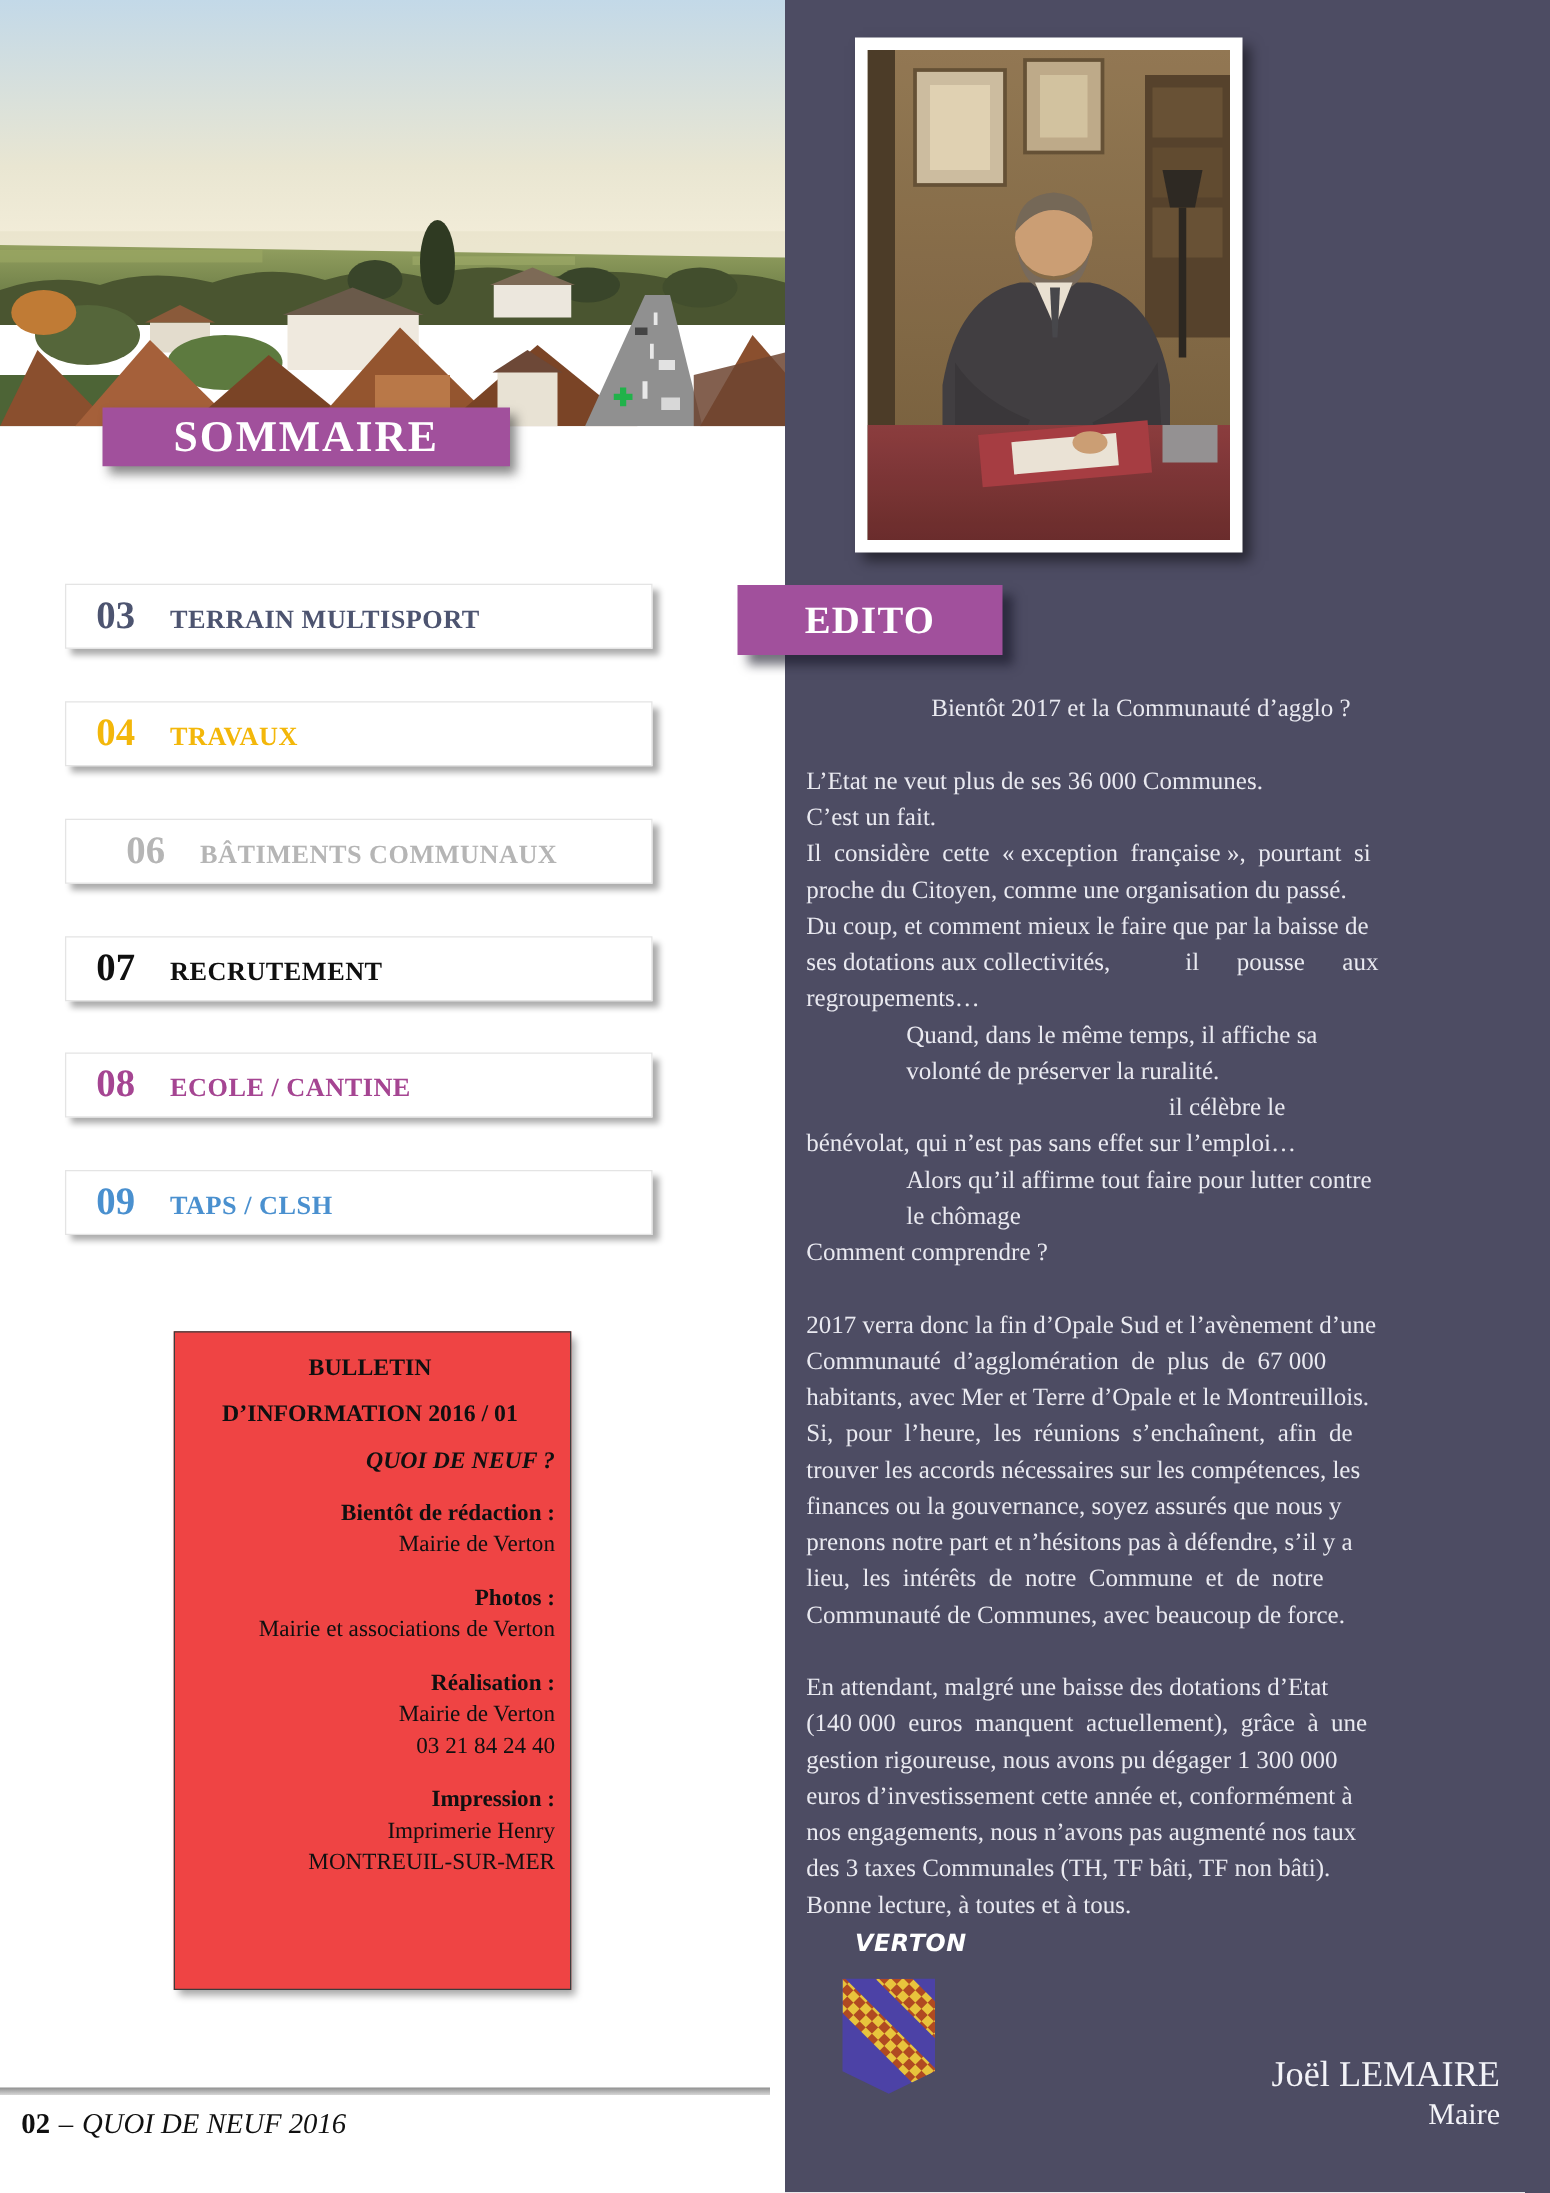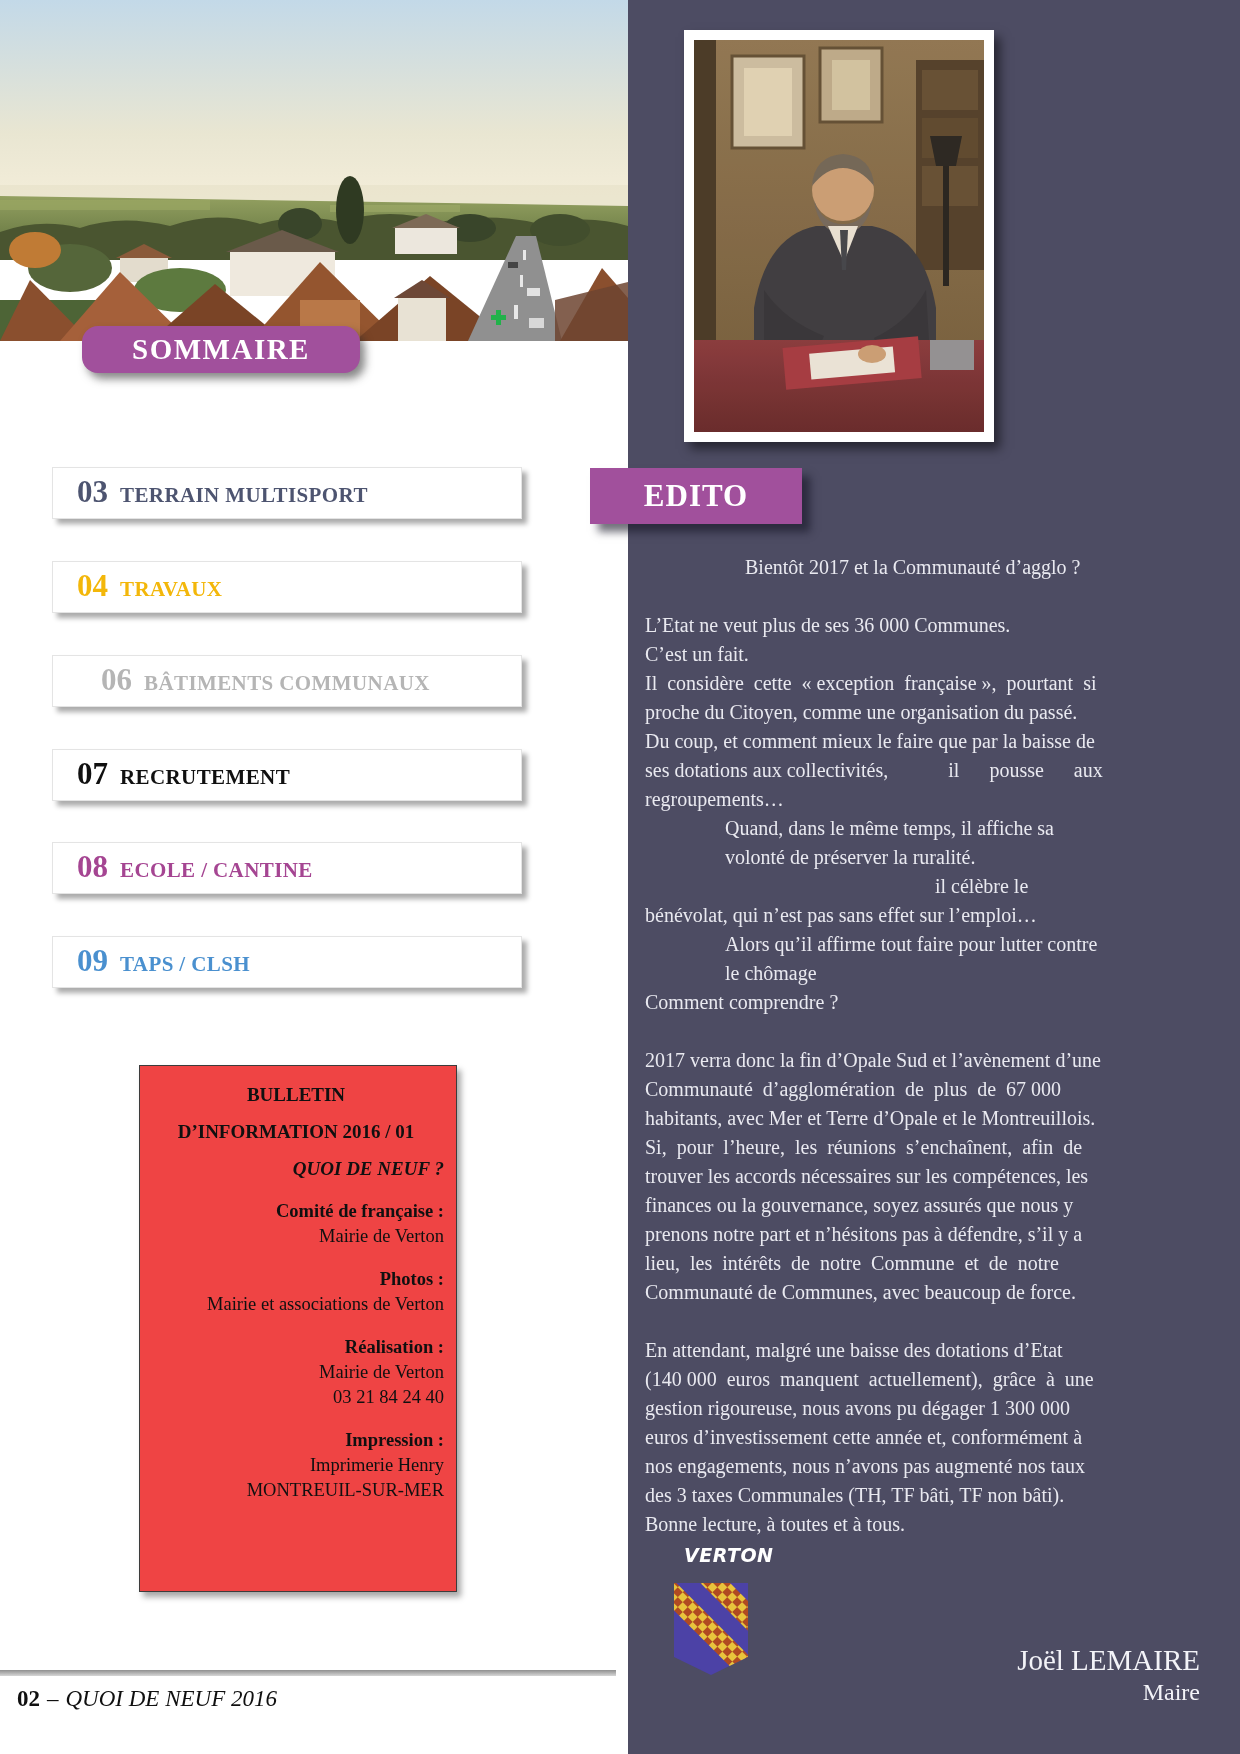--- a/index.html
+++ b/index.html
@@ -9,30 +9,30 @@
   
   .right-panel{position:absolute;left:628px;top:0;width:612px;height:1754px;background:#4d4c63;}
 
   
   .village-photo{position:absolute;left:0;top:0;width:628px;height:341px;overflow:hidden;}
   .village-photo svg{display:block;}
 
   
   .banner{position:absolute;background:#a1509c;color:#ffffff;font-weight:bold;text-align:center;
           font-family:"Liberation Serif",serif;z-index:3;}
-  .sommaire-banner{left:82px;top:326px;width:278px;height:47px;font-size:29px;line-height:47px;
-          letter-spacing:1.5px;box-shadow:5px 6px 8px rgba(40,40,40,.55);border-radius:16px;}
+  .sommaire-banner{left:82px;top:326px;width:326px;height:47px;font-size:35px;line-height:47px;
+          letter-spacing:1.5px;box-shadow:5px 6px 8px rgba(40,40,40,.55);}
   .edito-banner{left:590px;top:468px;width:212px;height:56px;font-size:31px;line-height:56px;
           letter-spacing:1px;box-shadow:8px 8px 8px rgba(22,22,38,.6);}
 
   
   .toc-item{position:absolute;left:52px;width:470px;height:52px;background:#ffffff;
             border:1px solid #e4e4e4;box-sizing:border-box;
             box-shadow:5px 5px 5px rgba(0,0,0,.33);
-            display:flex;align-items:baseline;padding-left:24px;font-weight:bold;}
+            display:flex;align-items:baseline;padding-left:24px;font-weight:bold;gap:16px;}
   .toc-num{font-size:31px;line-height:48px;}
   .toc-label{font-size:21px;margin-left:12px;letter-spacing:.4px;}
   .t1{top:467px;color:#4d5470;}
   .t2{top:561px;color:#f3b70a;}
   .t3{top:655px;color:#b5b5b5;padding-left:48px;}
   .t4{top:749px;color:#101010;}
   .t5{top:842px;color:#a54592;}
   .t6{top:936px;color:#4a90cf;}
 
   
@@ -166,21 +166,21 @@
   <div class="toc-item t6">
     <span class="toc-num">09</span>
     <span class="toc-label">TAPS / CLSH</span>
   </div>
 
   <div class="bulletin-box">
     <div class="bb-line">BULLETIN</div>
     <div class="bb-line">D’INFORMATION 2016 / 01</div>
     <div class="bb-sub">QUOI DE NEUF ?</div>
     <div class="bb-section">
-      <div class="bb-label">Comité de française :</div>
+      <div class="bb-label">Bientôt de rédaction :</div>
       <div class="bb-value">Mairie de Verton</div>
     </div>
     <div class="bb-section">
       <div class="bb-label">Photos :</div>
       <div class="bb-value">Mairie et associations de Verton</div>
     </div>
     <div class="bb-section">
       <div class="bb-label">Réalisation :</div>
       <div class="bb-value">Mairie de Verton
 03 21 84 24 40</div>

